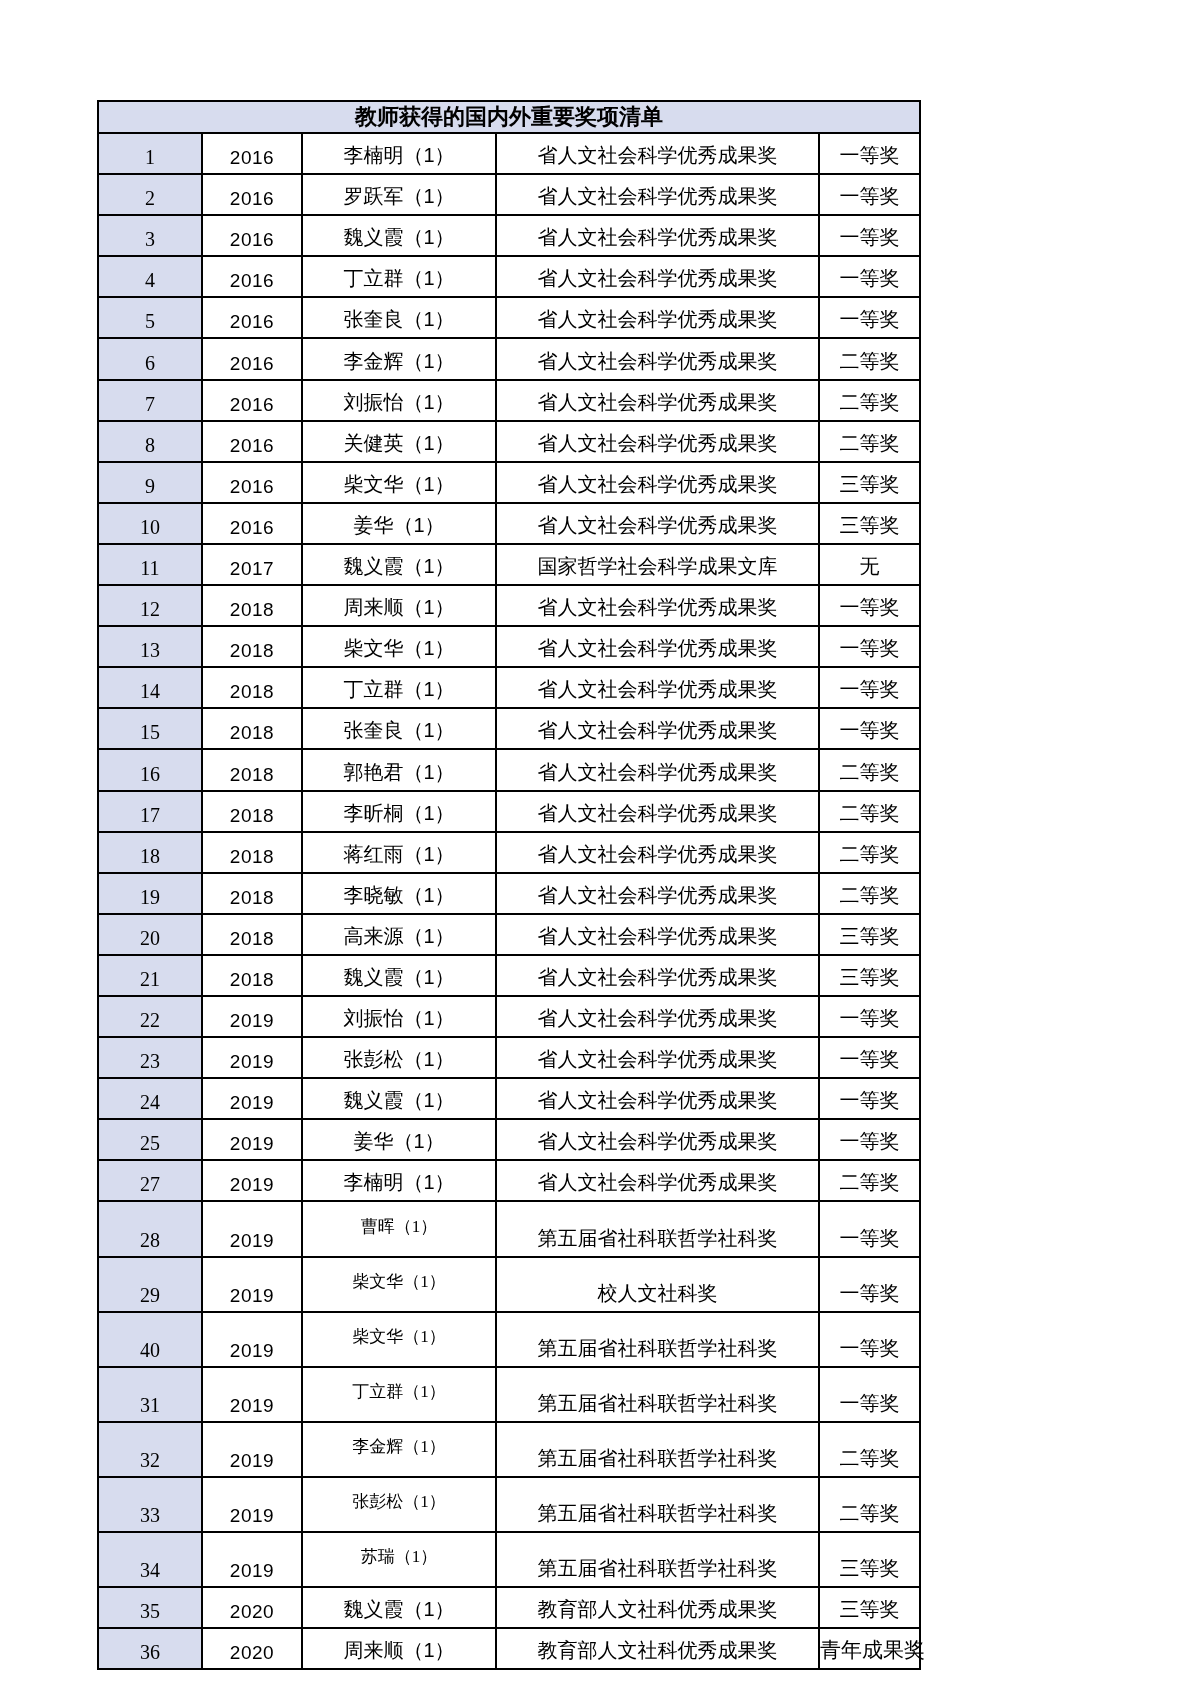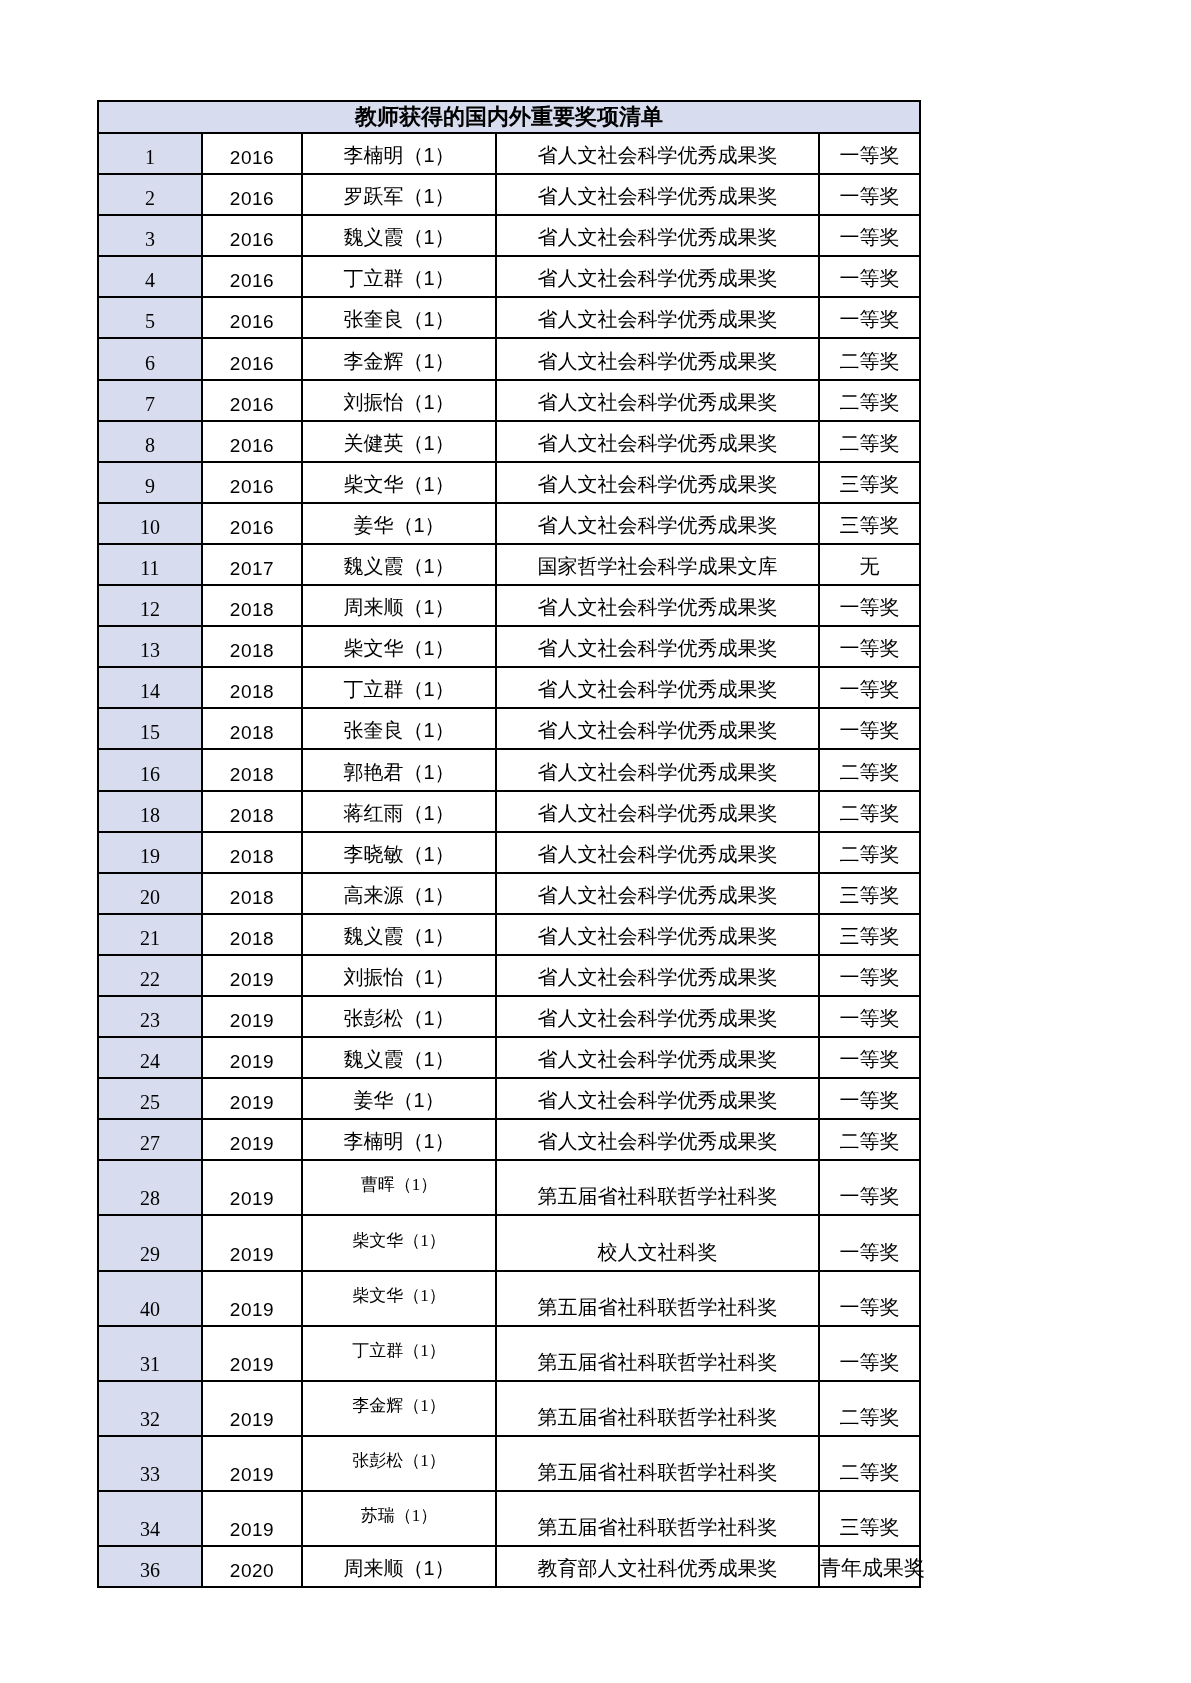--- a/index.html
+++ b/index.html
@@ -206,20 +206,27 @@
           <td class="level-cell">一等奖</td>
         </tr>
         <tr class="data-row">
           <td class="index-cell">16</td>
           <td class="year-cell">2018</td>
           <td class="name-cell">郭艳君（1）</td>
           <td class="award-cell">省人文社会科学优秀成果奖</td>
           <td class="level-cell">二等奖</td>
         </tr>
         <tr class="data-row">
+          <td class="index-cell">17</td>
+          <td class="year-cell">2018</td>
+          <td class="name-cell">李昕桐（1）</td>
+          <td class="award-cell">省人文社会科学优秀成果奖</td>
+          <td class="level-cell">二等奖</td>
+        </tr>
+        <tr class="data-row">
           <td class="index-cell">18</td>
           <td class="year-cell">2018</td>
           <td class="name-cell">蒋红雨（1）</td>
           <td class="award-cell">省人文社会科学优秀成果奖</td>
           <td class="level-cell">二等奖</td>
         </tr>
         <tr class="data-row">
           <td class="index-cell">19</td>
           <td class="year-cell">2018</td>
           <td class="name-cell">李晓敏（1）</td>
@@ -315,20 +322,27 @@
           <td class="year-cell">2019</td>
           <td class="name-cell serif">张彭松（1）</td>
           <td class="award-cell">第五届省社科联哲学社科奖</td>
           <td class="level-cell">二等奖</td>
         </tr>
         <tr class="data-row">
           <td class="index-cell">34</td>
           <td class="year-cell">2019</td>
           <td class="name-cell serif">苏瑞（1）</td>
           <td class="award-cell">第五届省社科联哲学社科奖</td>
+          <td class="level-cell">三等奖</td>
+        </tr>
+        <tr class="data-row">
+          <td class="index-cell">35</td>
+          <td class="year-cell">2020</td>
+          <td class="name-cell">魏义霞（1）</td>
+          <td class="award-cell">教育部人文社科优秀成果奖</td>
           <td class="level-cell">三等奖</td>
         </tr>
         <tr class="data-row">
           <td class="index-cell">36</td>
           <td class="year-cell">2020</td>
           <td class="name-cell">周来顺（1）</td>
           <td class="award-cell">教育部人文社科优秀成果奖</td>
           <td class="level-cell overflow">青年成果奖</td>
         </tr>
       </tbody>

